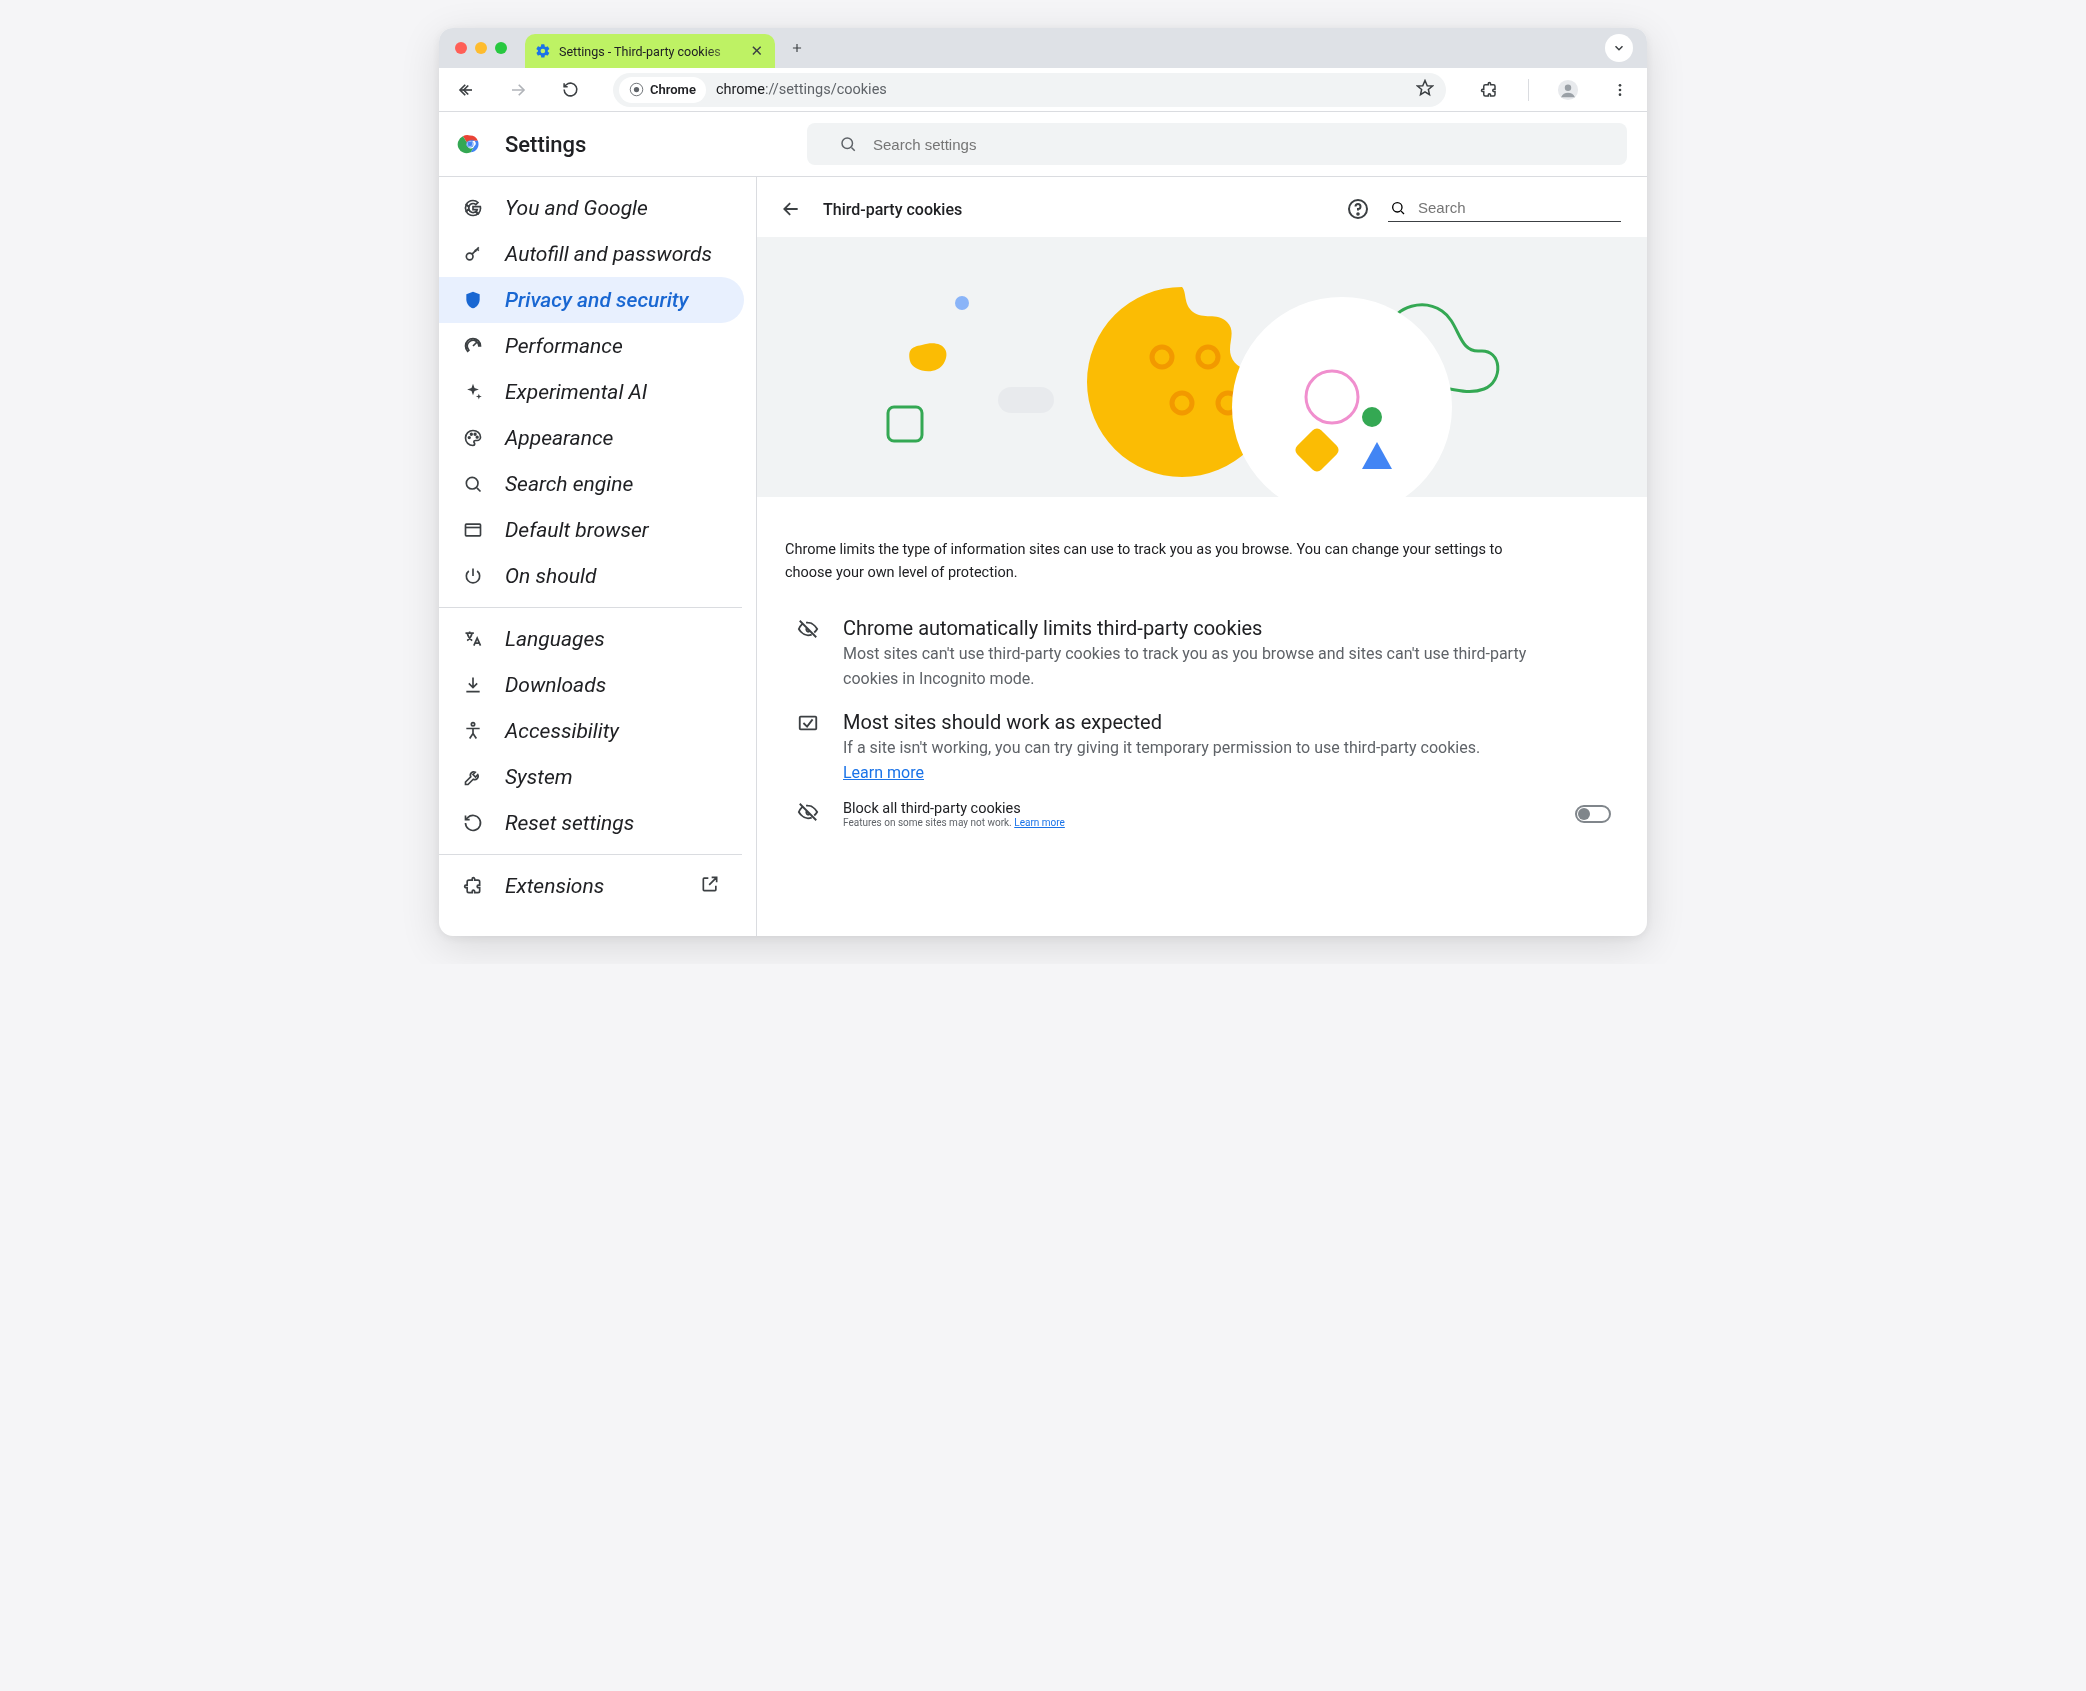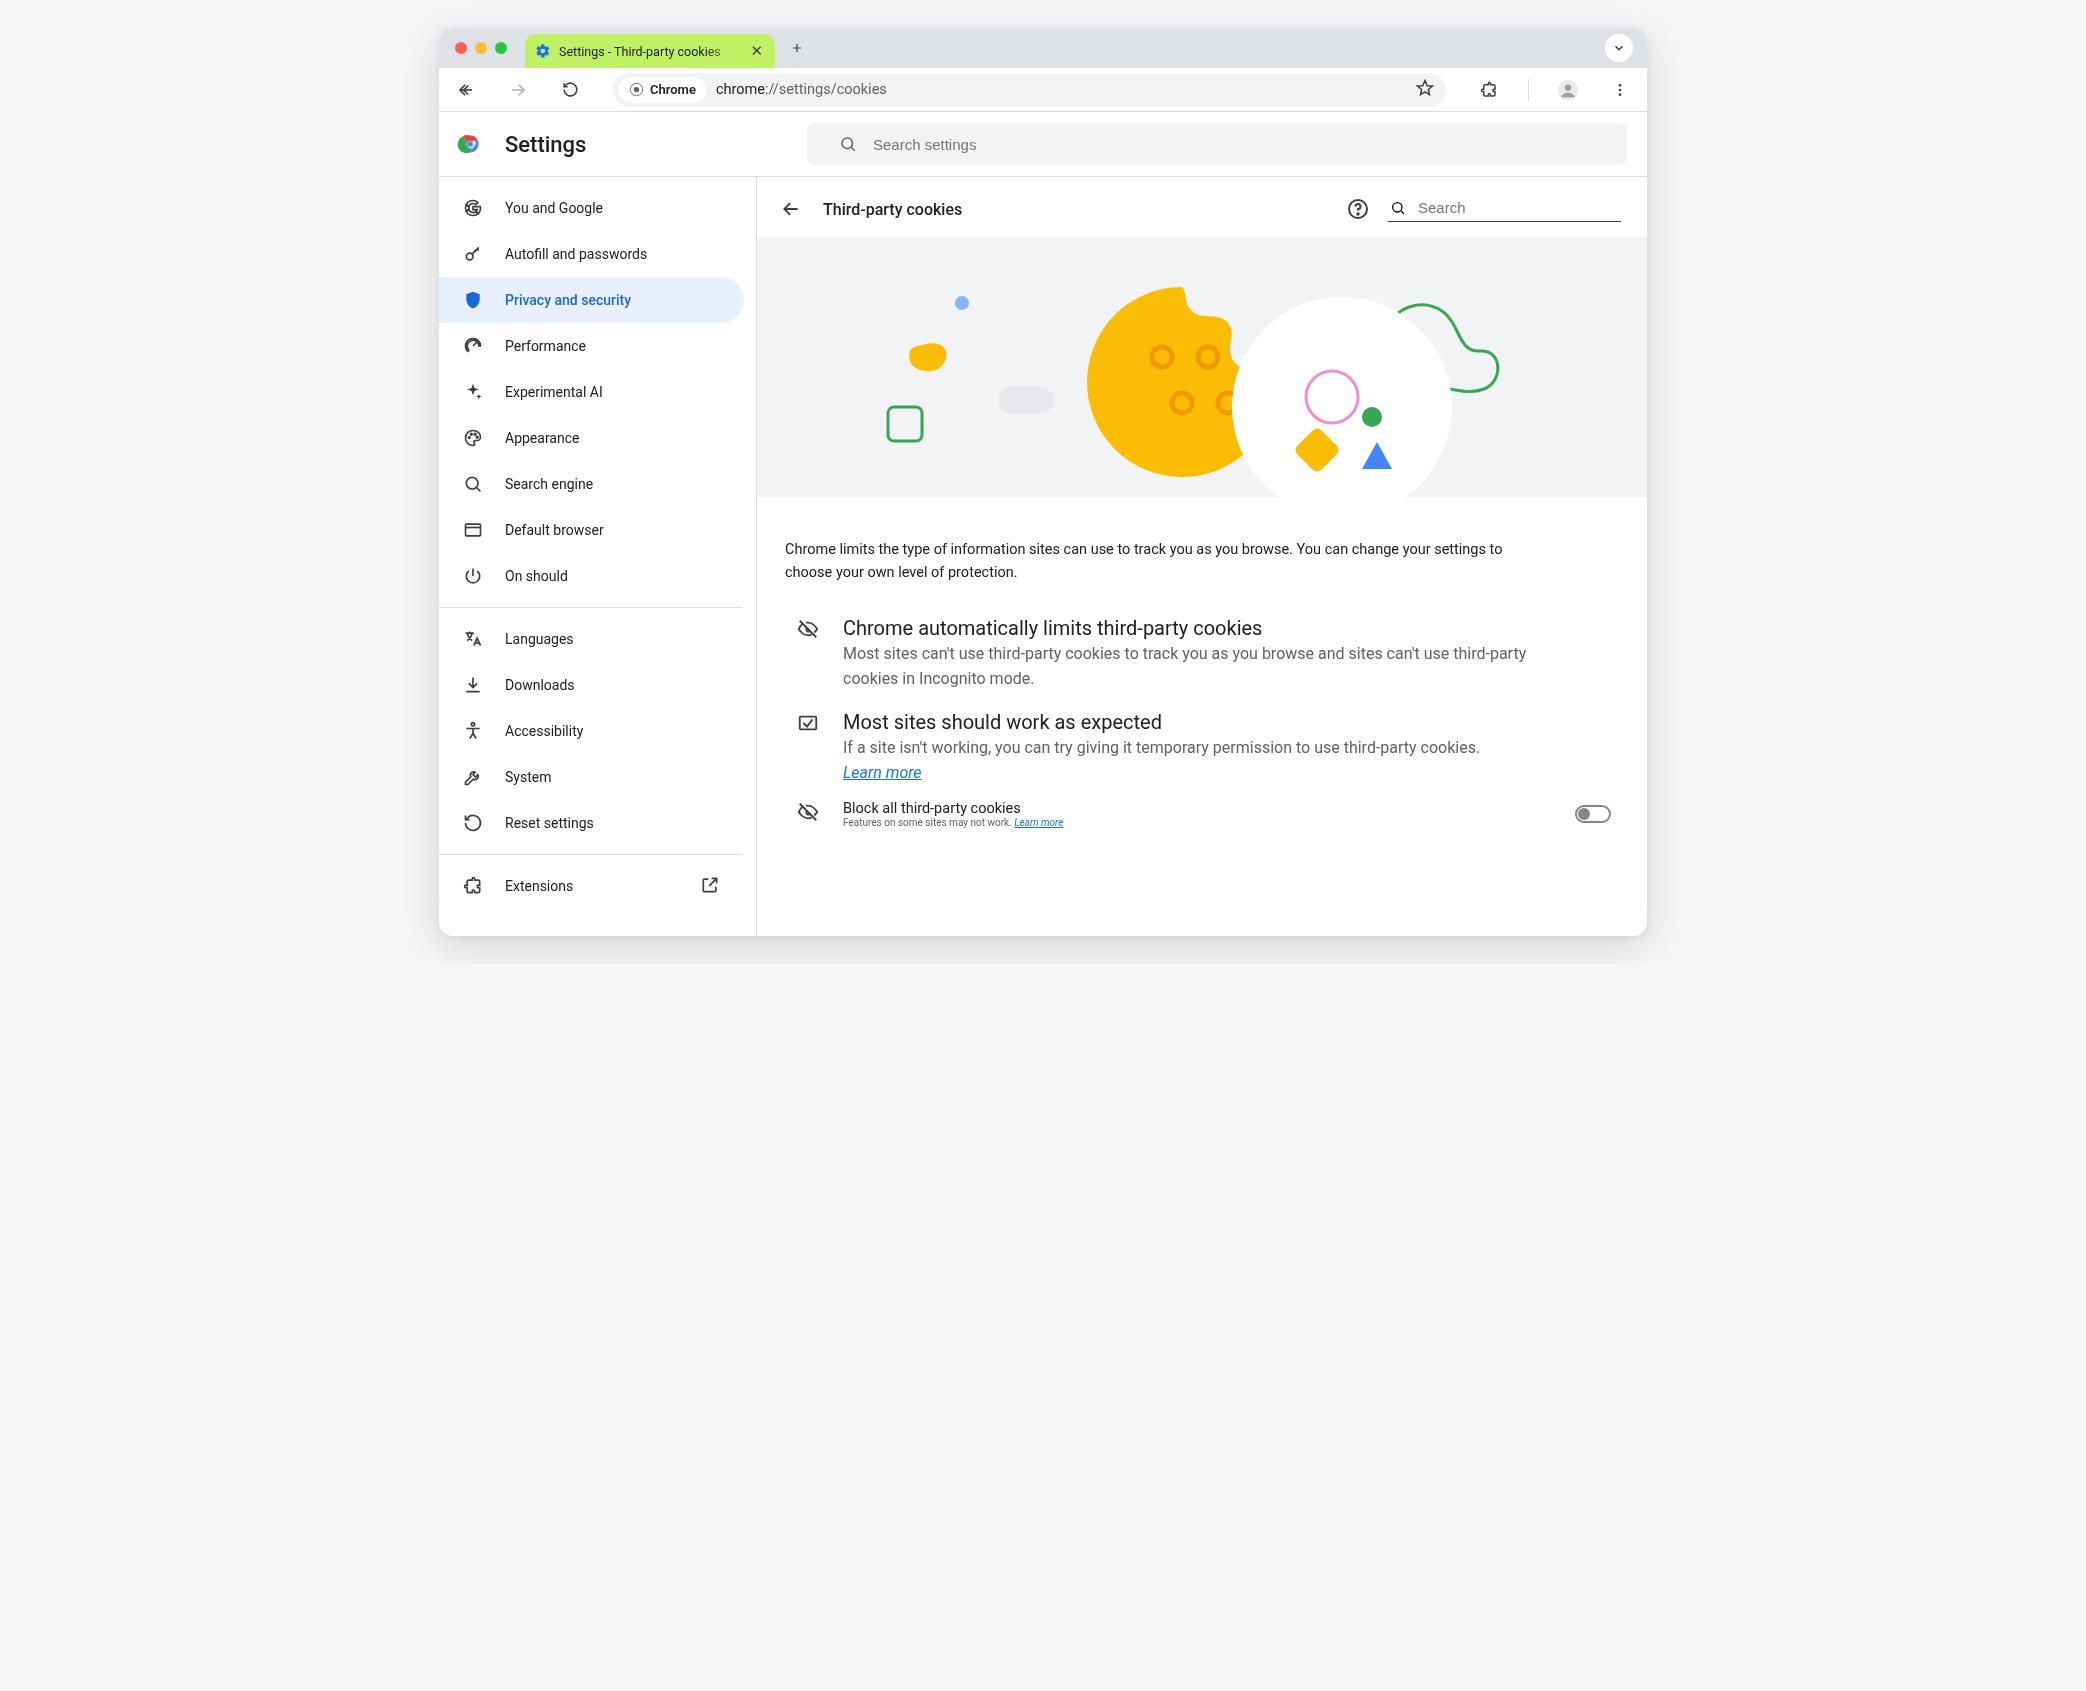--- a/index.html
+++ b/index.html
@@ -81,21 +81,21 @@
   .search-settings{
     flex:1;max-width:820px;margin-left:auto;height:42px;background:var(--grey-100);
     border-radius:8px;display:flex;align-items:center;gap:14px;padding:0 32px;color:var(--grey-600);
   }
   .search-settings input{border:none;background:transparent;outline:none;font-size:15px;flex:1;color:var(--grey-900);}
 
   .app-body{display:flex;border-top:1px solid var(--grey-300);min-height:760px;}
   .sidebar{width:318px;border-right:1px solid var(--grey-300);padding:8px 0;}
   .nav-item{
     display:flex;align-items:center;gap:22px;height:46px;padding:0 24px 0 24px;
-    font-size:14px;color:var(--grey-900);cursor:pointer;border-radius:0 23px 23px 0;margin-right:12px;
+    font-size:21px;color:var(--grey-900);cursor:pointer;border-radius:0 23px 23px 0;margin-right:12px;font-style:italic;
   }
   .nav-item svg,.nav-item .ico{width:20px;height:20px;color:var(--grey-700);flex:none;}
   .nav-item.active{background:var(--blue-50);color:var(--blue-700);font-weight:500;}
   .nav-item.active svg{color:var(--blue-700);}
   .nav-sep{height:1px;background:var(--grey-300);margin:8px 14px 8px 0;}
   .nav-item .ext{margin-left:auto;color:var(--grey-700);}
 
   .main{flex:1;overflow:auto;}
   .page-head{
     display:flex;align-items:center;gap:18px;padding:18px 26px 14px 20px;
@@ -111,21 +111,21 @@
     height:260px;background:var(--grey-100);position:relative;overflow:hidden;margin:0;
   }
   .hero svg{position:absolute;inset:0;width:100%;height:100%;}
 
   .content{padding:26px 28px 40px 28px;color:var(--grey-900);}
   .lead{font-size:14.5px;line-height:1.6;color:var(--grey-900);max-width:740px;}
   .info-row{display:flex;gap:24px;padding:18px 0 0 12px;max-width:780px;}
   .info-row .ico{width:22px;flex:none;color:var(--grey-700);padding-top:2px;}
   .info-row .txt .t1{font-size:20px;color:var(--grey-900);margin-bottom:2px;}
   .info-row .txt .t2{font-size:16px;color:var(--grey-600);line-height:1.55;}
-  a.link{color:var(--blue-600);text-decoration:underline;font-style:italic;}
+  a.link{color:var(--blue-600);text-decoration:underline;}
 
   .section-label{font-size:14.5px;color:var(--grey-700);margin-top:34px;margin-bottom:6px;}
   .setting-row{display:flex;align-items:center;gap:24px;padding:14px 8px 0 12px;}
   .setting-row .ico{width:22px;flex:none;color:var(--grey-700);}
   .setting-row .txt{flex:1;}
   .setting-row .txt .t1{font-size:14.5px;color:var(--grey-900);}
   .setting-row .txt .t2{font-size:10px;color:var(--grey-600);}
   .toggle{
     width:36px;height:18px;border:2px solid #80868b;border-radius:20px;position:relative;cursor:pointer;flex:none;
   }

